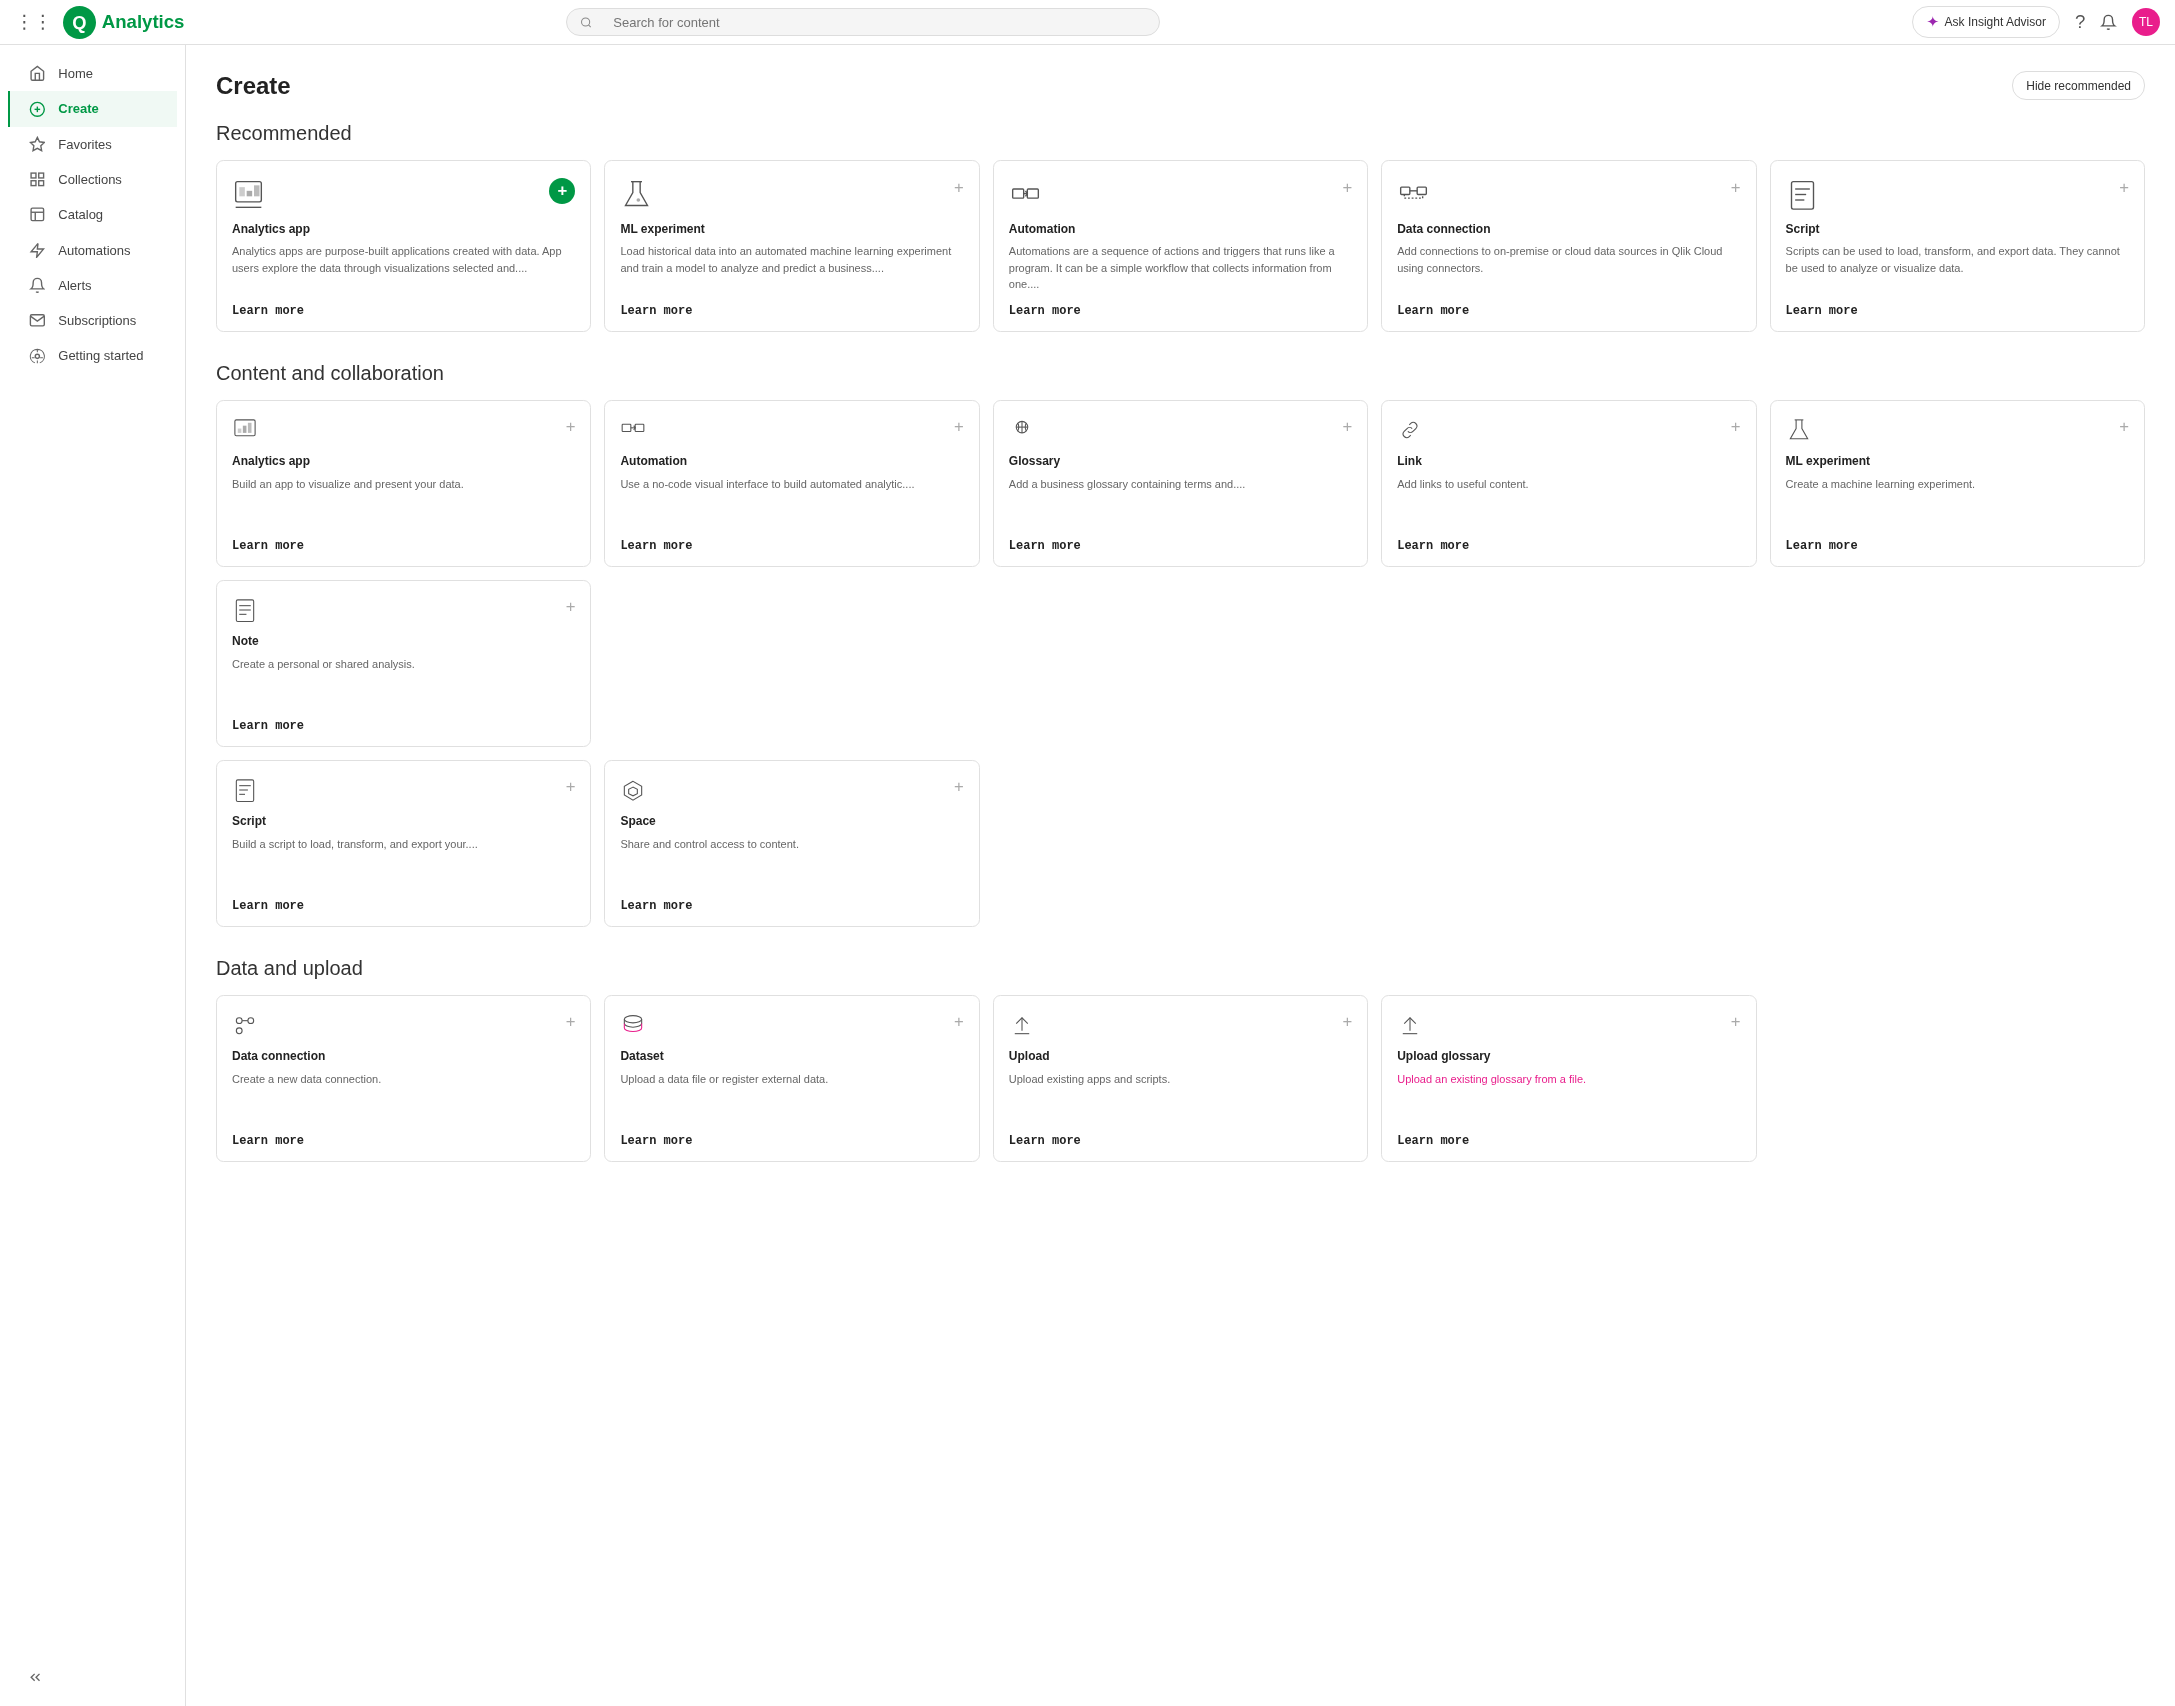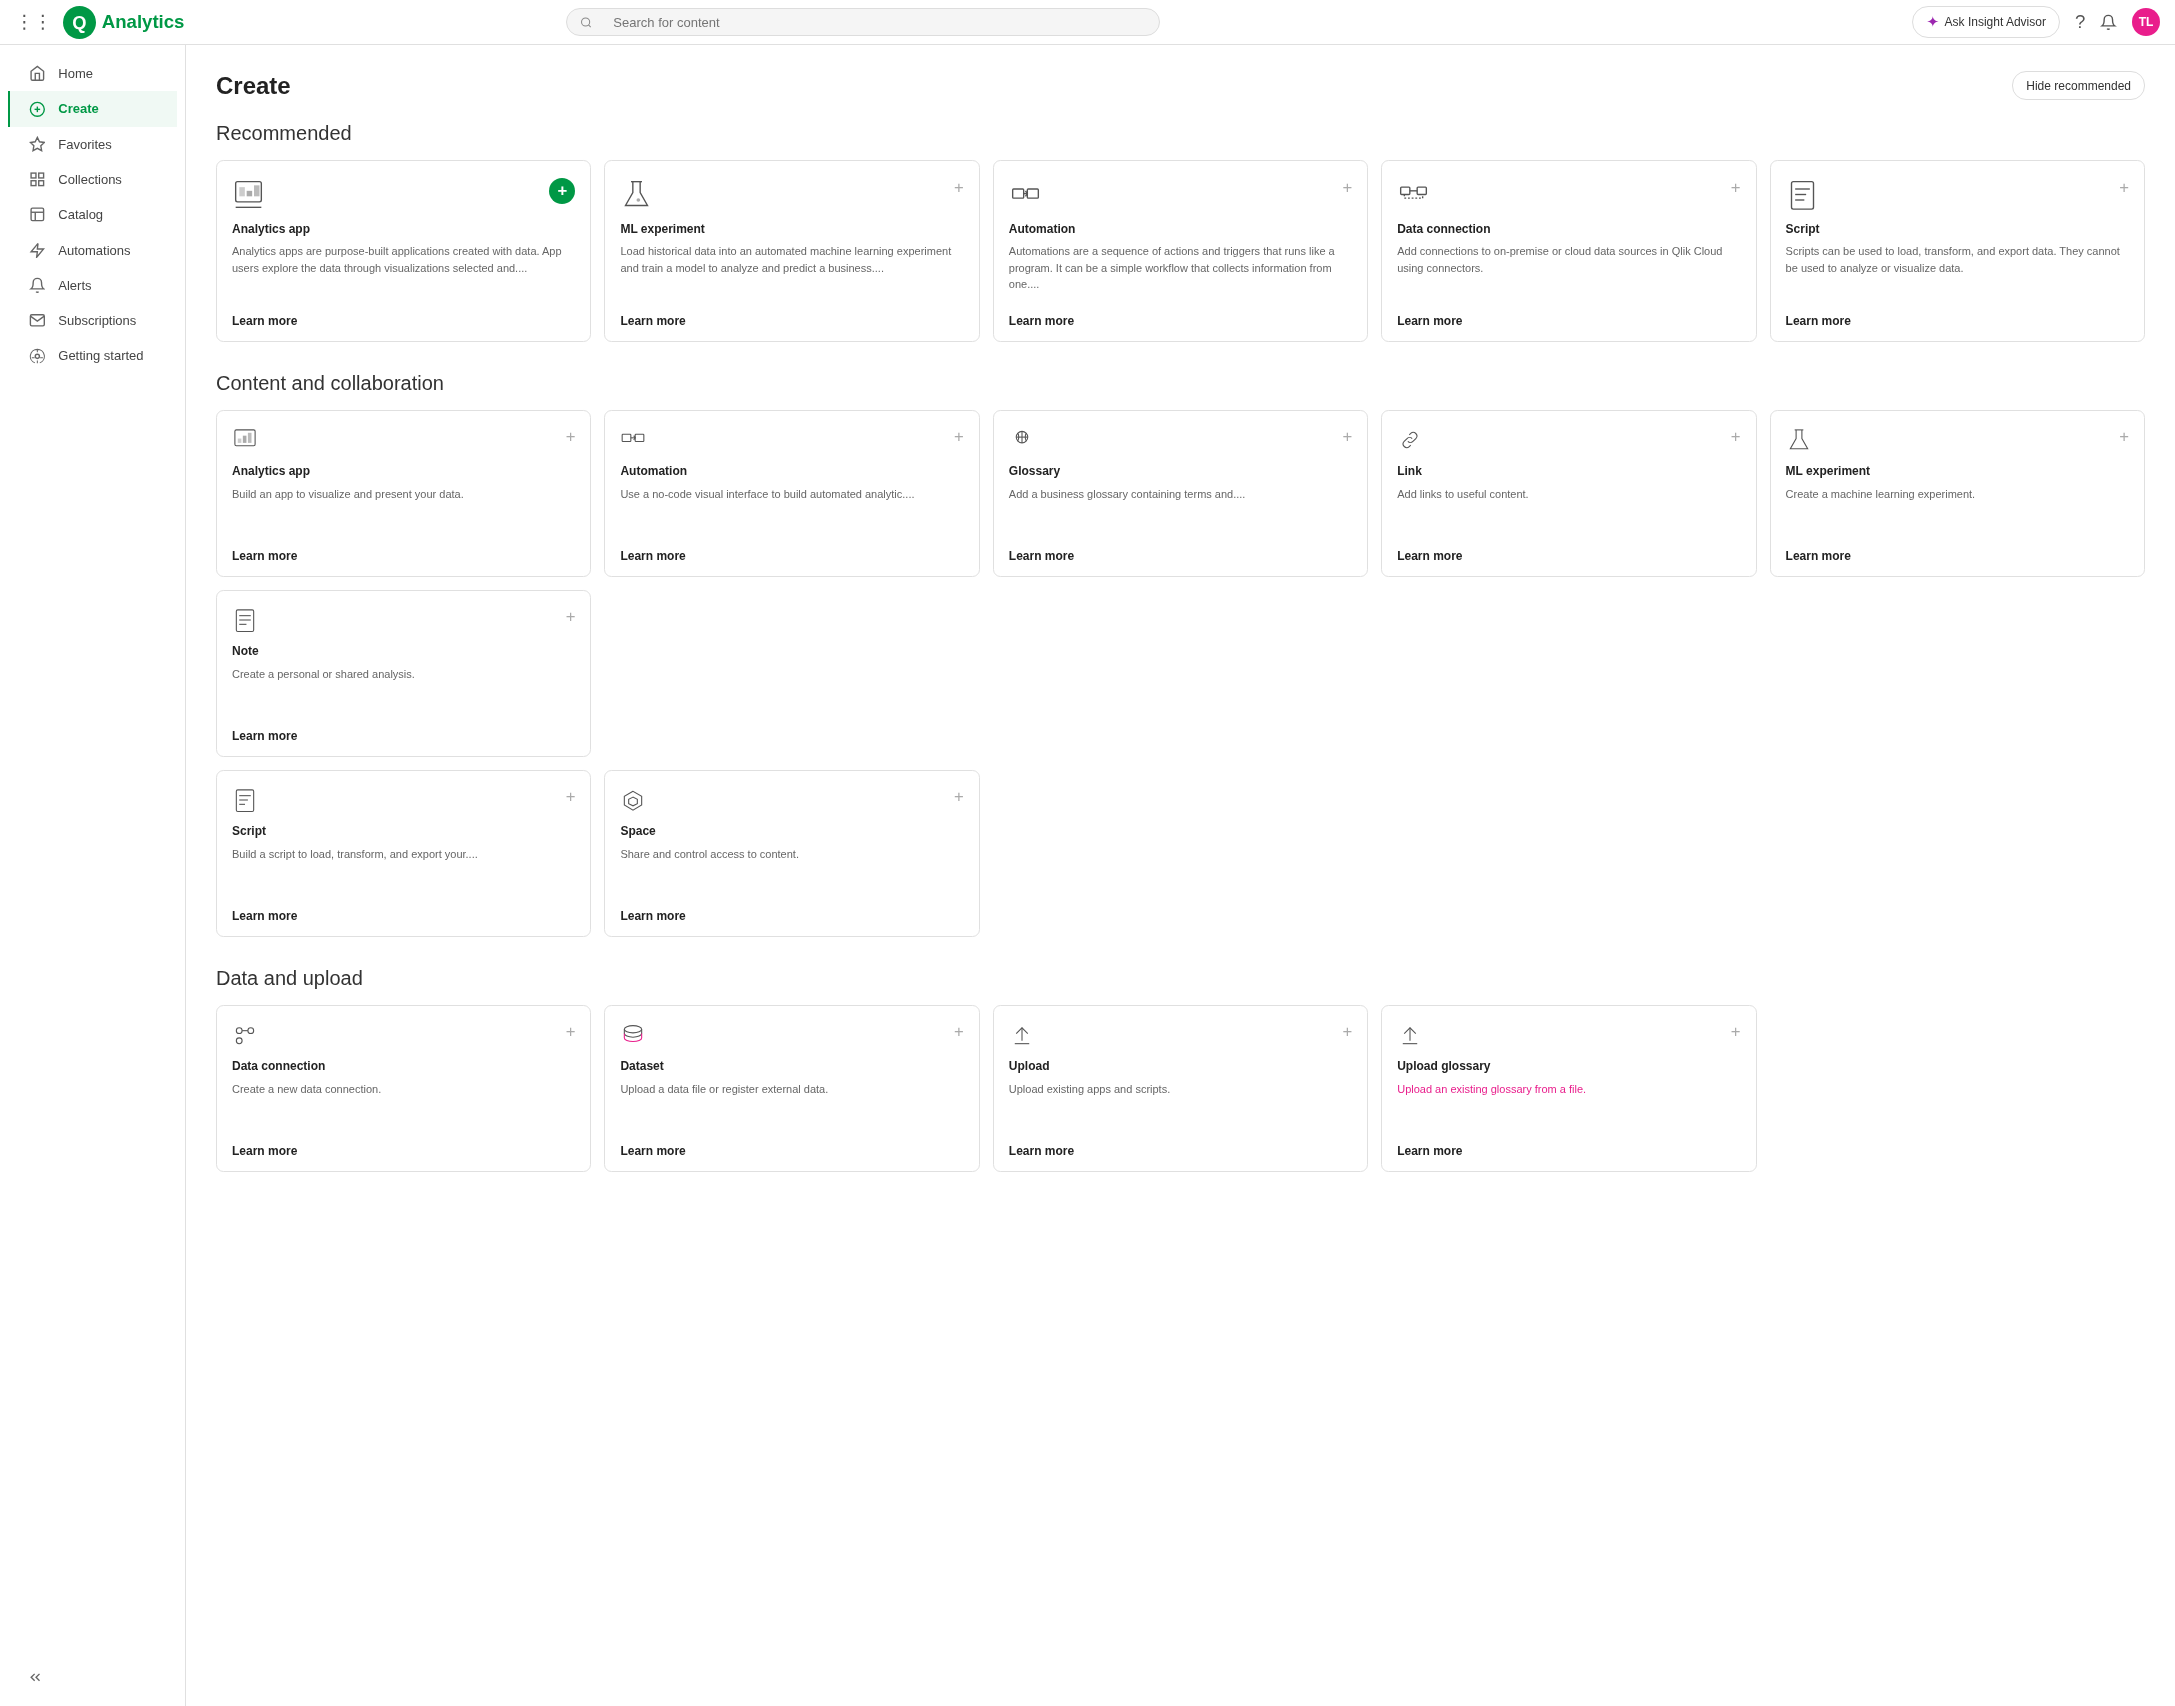--- a/index.html
+++ b/index.html
@@ -29,21 +29,21 @@
       border: 0.9px solid #ddd; border-radius: 18.6px;
       padding: 5.6px 13px; background: #fff; cursor: pointer;
       font-size: 12px; color: #333;
     }
     .insight-btn-icon { color: #9c27b0; font-size: 15px; }
     .topnav-icon { font-size: 18.6px; color: #555; cursor: pointer; }
     .avatar {
       width: 28px; height: 28px; border-radius: 50%;
       background: #e91e8c; color: #fff;
       display: flex; align-items: center; justify-content: center;
-      font-size: 12px; font-weight: bold; cursor: pointer;
+      font-size: 12px; font-weight: normal; cursor: pointer;
     }
 
     
     .layout { display: flex; margin-top: 45px; height: calc(100vh - 45px); }
 
     
     .sidebar {
       width: 186px; background: #fff;
       border-right: 0.9px solid #e0e0e0;
       padding: 11px 8px; flex-shrink: 0;
@@ -101,21 +101,21 @@
     .card-icon { font-size: 26px; color: #555; }
     .card-plus { font-size: 16.7px; color: #aaa; }
     .card-plus-green {
       width: 26px; height: 26px; border-radius: 50%;
       background: #009845; color: #fff;
       display: flex; align-items: center; justify-content: center;
       font-size: 16.7px; font-weight: bold;
     }
     .card-name { font-size: 12px; font-weight: 600; color: #222; margin-bottom: 7.4px; }
     .card-desc { font-size: 11px; color: #666; line-height: 1.5; flex: 1; }
-    .card-link { font-size: 12px; font-weight: 600; color: #222; margin-top: 21px; }
+    .card-link { font-size: 12px; font-weight: 600; color: #222; margin-top: 11px; font-family: Liberation Mono, monospace; }
 
     
     svg { display: block; }
   </style>
 </head>
 <body>
 
 <nav class="topnav">
   <span class="topnav-grid-icon">⋮⋮</span>
 

